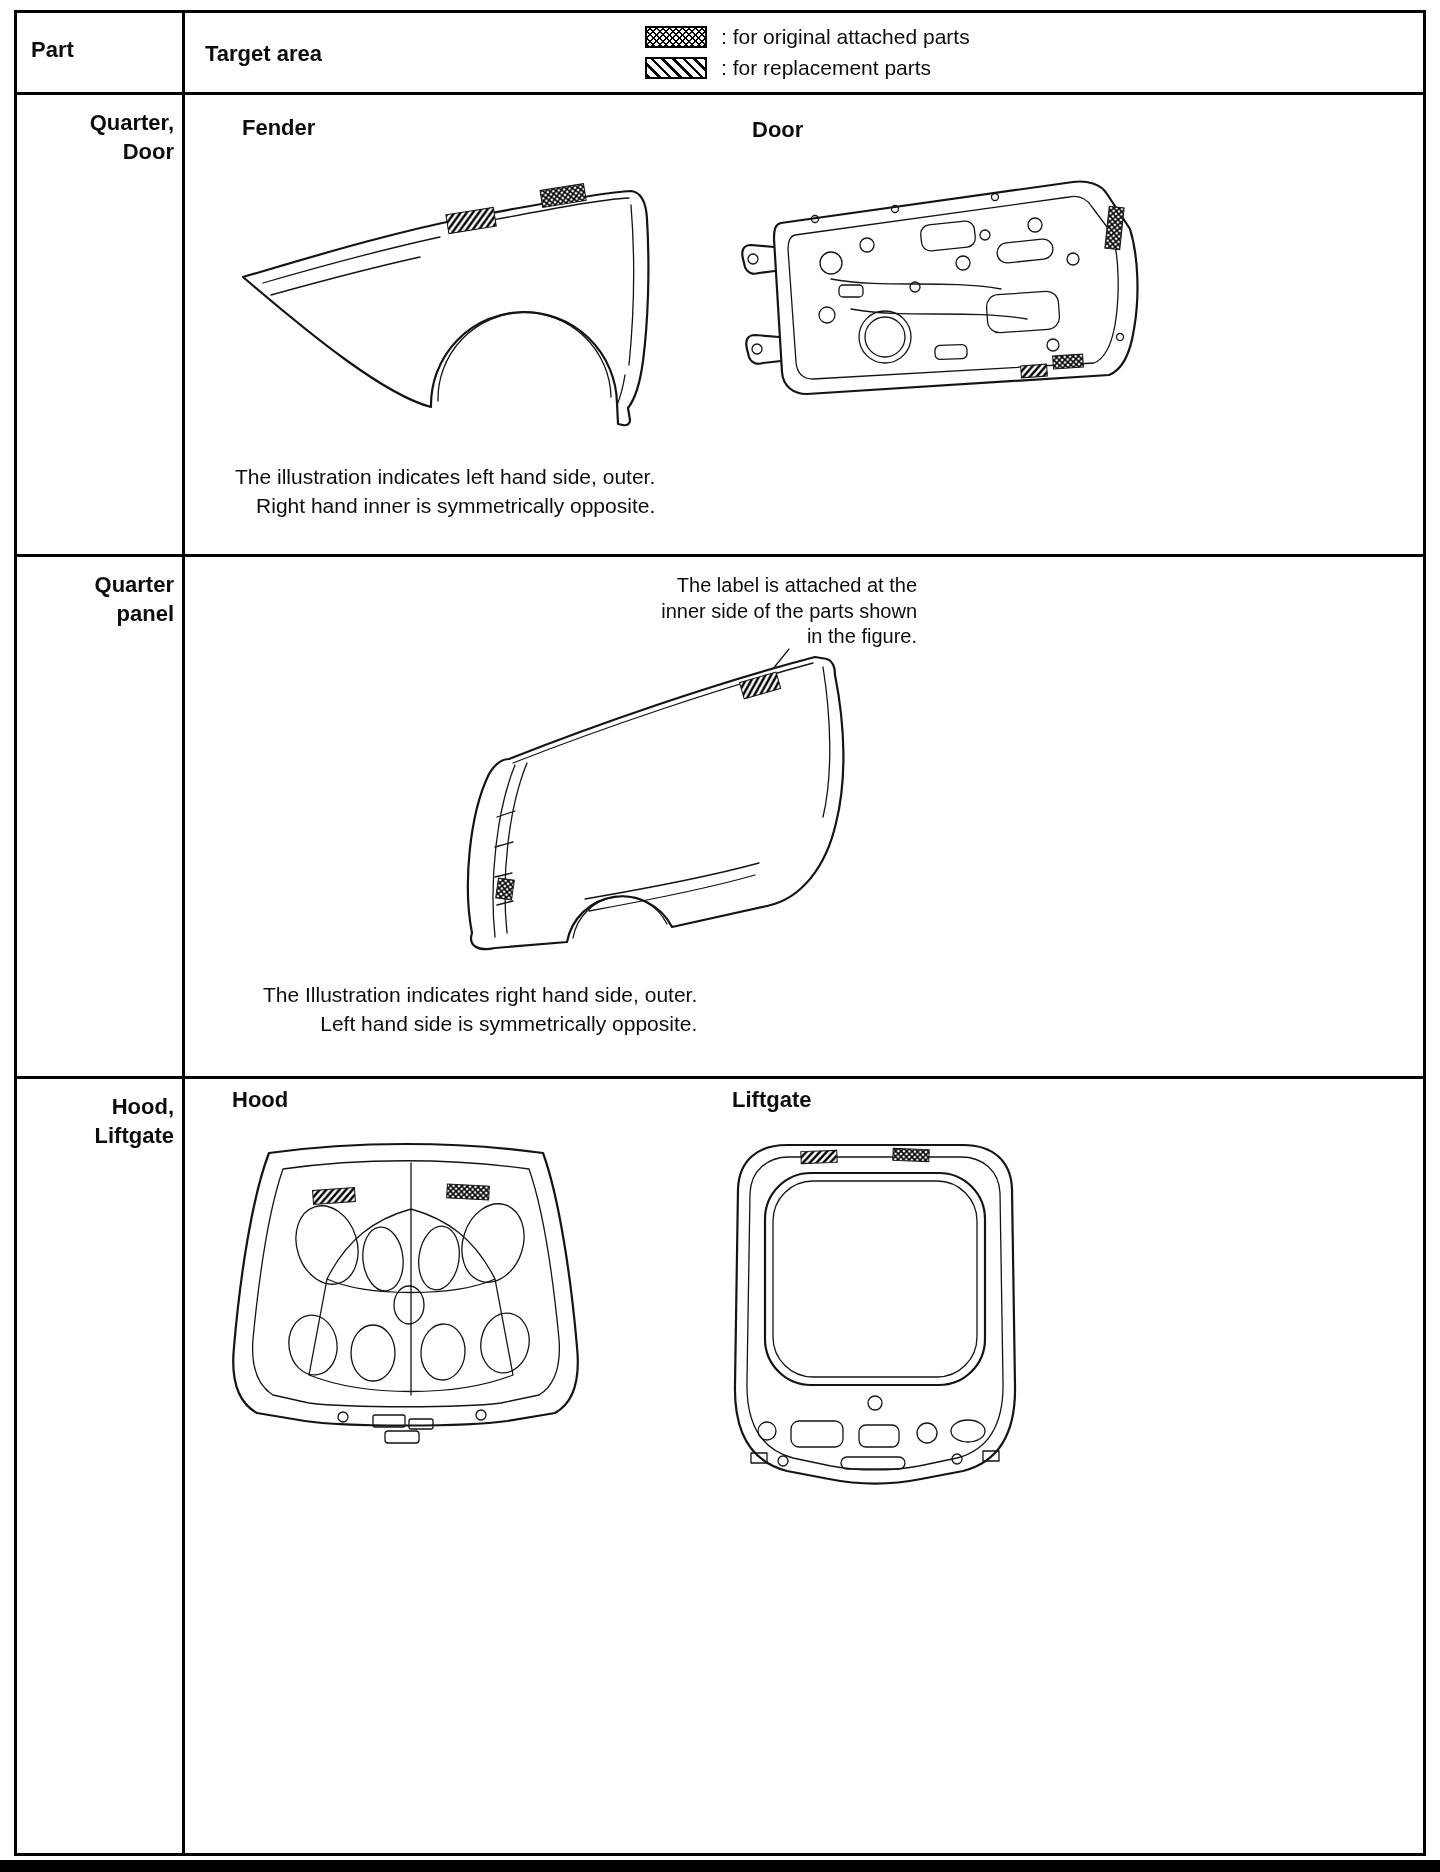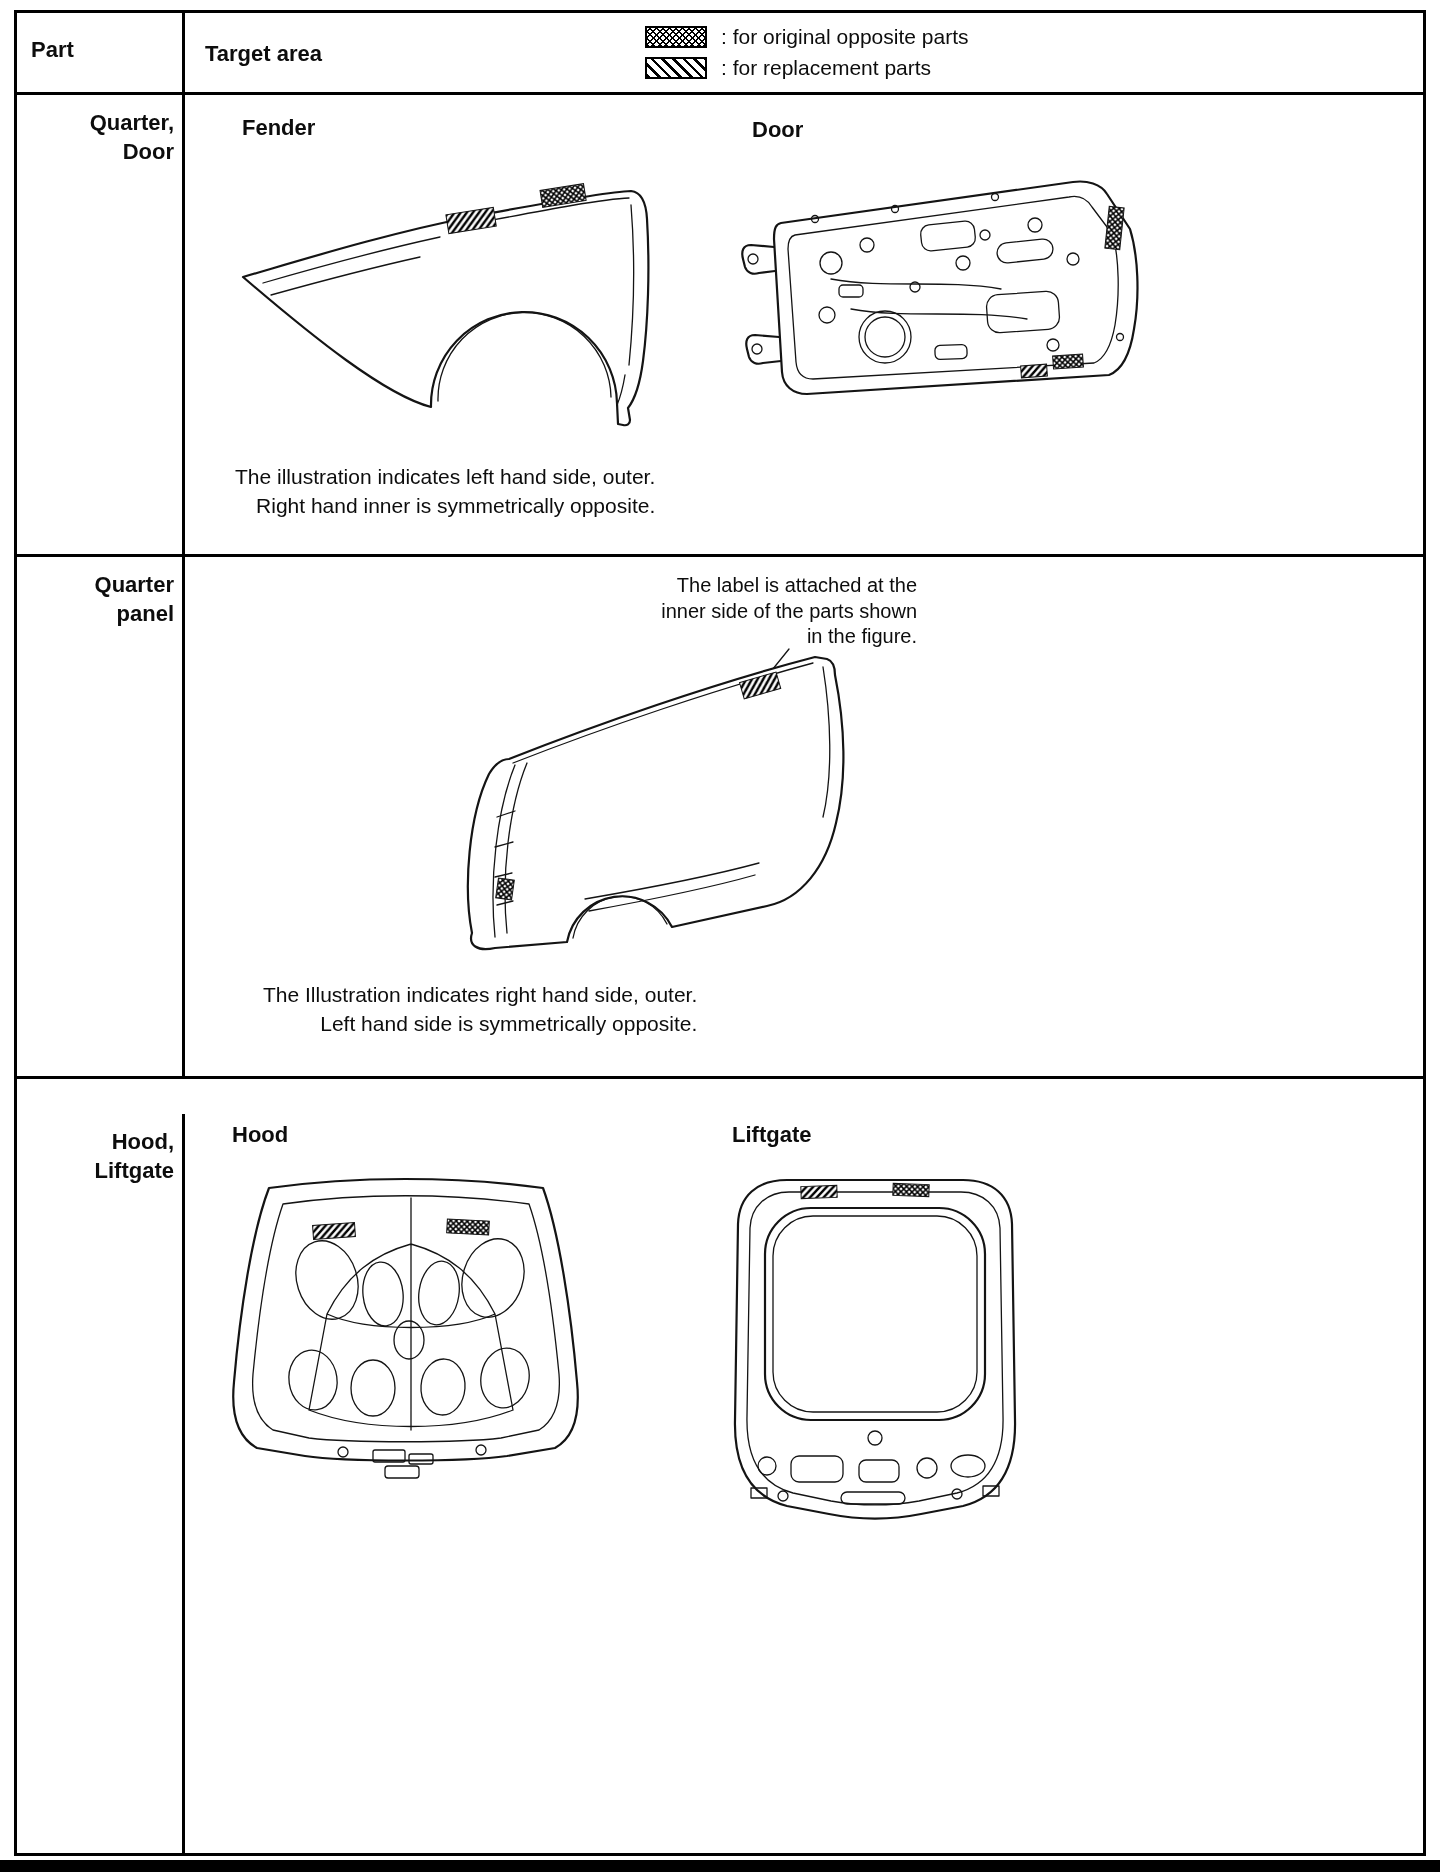--- a/index.html
+++ b/index.html
@@ -10,21 +10,21 @@
     text-align:right;
   }
   .tbl{
     position:absolute;left:14px;top:10px;width:1412px;height:1846px;
     border:3px solid #000;box-sizing:border-box;
     display:grid;grid-template-columns:168px 1fr;grid-template-rows:82px 462px 522px auto;
     background:#fff;
   }
   .cell{position:relative;border-right:3px solid #000;border-bottom:3px solid #000;box-sizing:border-box;}
   .cell.col-last{border-right:none;}
-  .cell.row-last{border-bottom:none;margin-top:35px;}
+  .cell.row-last{border-bottom:none;}
   .h-label{position:absolute;left:14px;top:24px;font-size:22px;font-weight:700;}
   .h-label.target{left:20px;top:28px;}
   .part-name{padding:14px 8px 0 14px;font-size:22px;font-weight:700;line-height:1.3;}
   .part-name span{display:block;}
   .legend{position:absolute;left:460px;top:8px;}
   .legend-row{display:flex;align-items:center;height:31px;}
   .swatch{width:62px;height:22px;border:2px solid #000;box-sizing:border-box;margin-right:14px;flex:0 0 auto;}
   .swatch.hx{
     background-color:#fff;
     background-image:repeating-linear-gradient(45deg,#000 0 1.6px,transparent 1.6px 4.6px),
@@ -67,21 +67,21 @@
   <div class="tbl">
 
     <div class="cell">
       <span class="h-label">Part</span>
     </div>
     <div class="cell col-last">
       <span class="h-label target">Target area</span>
       <div class="legend">
         <div class="legend-row">
           <span class="swatch hx"></span>
-          <span class="legend-text">: for original opposite parts</span>
+          <span class="legend-text">: for original attached parts</span>
         </div>
         <div class="legend-row">
           <span class="swatch dg"></span>
           <span class="legend-text">: for replacement parts</span>
         </div>
       </div>
     </div>
 
     <div class="cell">
       <div class="part-name">

